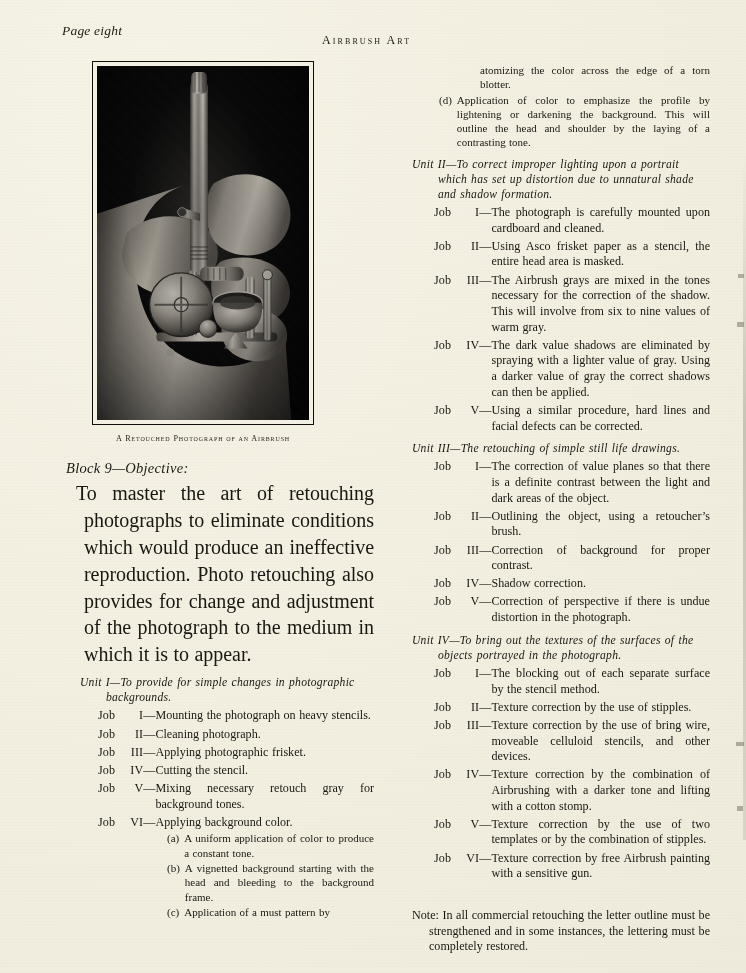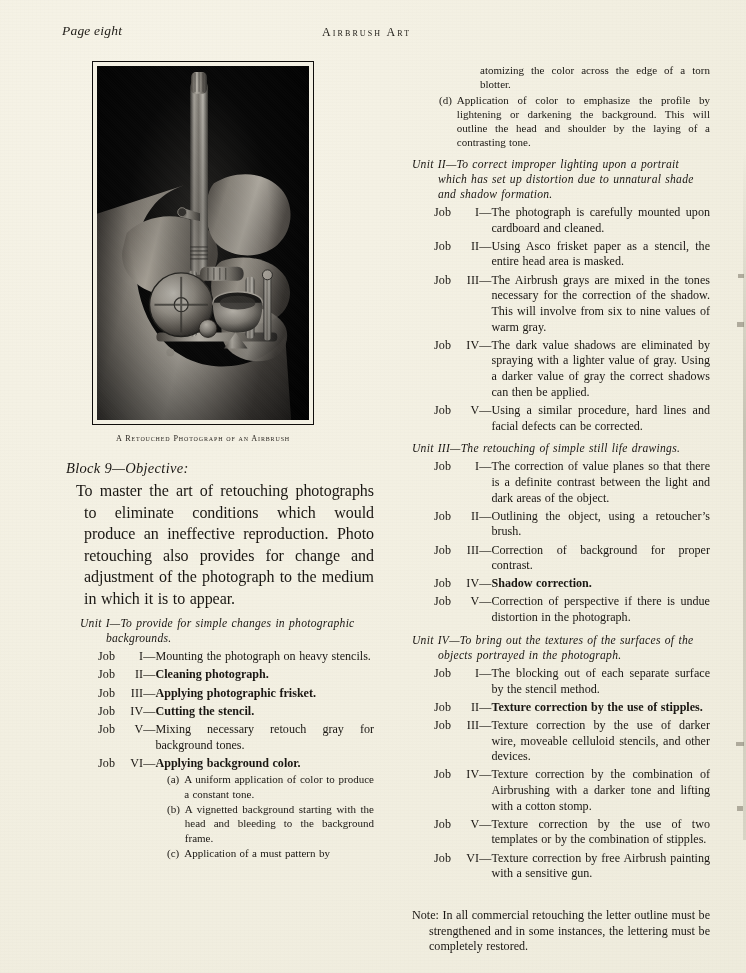--- a/index.html
+++ b/index.html
@@ -25,21 +25,21 @@
       repeating-linear-gradient(0deg, rgba(140,130,105,.035) 0 1px, rgba(255,255,255,0) 1px 3px),
       repeating-linear-gradient(90deg, rgba(140,130,105,.025) 0 1px, rgba(255,255,255,0) 1px 4px);
   }
   
   .runhead{position:absolute;left:0;right:0;top:23px;height:20px;}
   .folio{
     position:absolute;left:62px;top:0;
     font-style:italic;font-size:13.5px;letter-spacing:.2px;color:#23201b;
   }
   .booktitle{
-    position:absolute;left:322px;top:2px;
+    position:absolute;left:322px;top:10px;
     font-size:12px;letter-spacing:2.1px;color:#23201b;
     font-variant:small-caps;
   }
   
   .plate{
     position:absolute;left:92px;top:61px;width:222px;height:364px;
     border:1.6px solid #100e0c;
     background:#f3f0e3;
     padding:4px;
     box-sizing:border-box;
@@ -67,21 +67,21 @@
   
   .col{position:absolute;}
   .col-left{left:62px;top:460px;width:312px;}
   .col-right{left:412px;top:62px;width:298px;}
 
   .blockhead{
     font-style:italic;font-size:14.5px;letter-spacing:.3px;
     margin:0 0 3px 4px;color:#1a1713;
   }
   .objective{
-    font-size:16px;line-height:1.345;
+    font-size:20px;line-height:1.345;
     text-align:justify;
     margin:0 0 7px 0;
     padding-left:22px;
     text-indent:-8px;
     letter-spacing:-.05px;
     word-spacing:.6px;
   }
   .unit{
     font-style:italic;
     font-size:11.6px;
@@ -124,21 +124,21 @@
   .sub .mk{flex:0 0 auto;white-space:nowrap;padding-right:5px;}
   .sub .txt{flex:1 1 auto;text-align:justify;word-spacing:.6px;}
   .note{
     font-size:12.1px;line-height:1.30;
     margin-top:26px;
     padding-left:17px;
     text-indent:-17px;
     text-align:justify;
     word-spacing:.4px;
   }
-  .tight{text-align:left;font-weight:bold;}
+  .tight{text-align:left;}
   
   .edge-mark{position:absolute;background:#6f6a5c;opacity:.5;}
   .edge-rule{position:absolute;right:0;width:3px;background:linear-gradient(180deg,rgba(180,175,160,0) 0%,rgba(150,146,130,.45) 40%,rgba(150,146,130,.25) 100%);}
 </style>
 </head>
 <body>
 
 <div class="page">
   <div class="grain"></div>
 
@@ -353,21 +353,21 @@
     <div class="job" style="padding-left:22px;">
       <span class="lbl"><span>Job</span>&nbsp;<span class="num">I</span><span>—</span></span>
       <span class="txt">The blocking out of each separate surface by the stencil method.</span>
     </div>
     <div class="job" style="padding-left:22px;">
       <span class="lbl"><span>Job</span>&nbsp;<span class="num">II</span><span>—</span></span>
       <span class="txt tight">Texture correction by the use of stipples.</span>
     </div>
     <div class="job" style="padding-left:22px;">
       <span class="lbl"><span>Job</span>&nbsp;<span class="num">III</span><span>—</span></span>
-      <span class="txt">Texture correction by the use of darker wire, moveable celluloid stencils, and other devices.</span>
+      <span class="txt">Texture correction by the use of bring wire, moveable celluloid stencils, and other devices.</span>
     </div>
     <div class="job" style="padding-left:22px;">
       <span class="lbl"><span>Job</span>&nbsp;<span class="num">IV</span><span>—</span></span>
       <span class="txt">Texture correction by the combination of Airbrushing with a darker tone and lifting with a cotton stomp.</span>
     </div>
     <div class="job" style="padding-left:22px;">
       <span class="lbl"><span>Job</span>&nbsp;<span class="num">V</span><span>—</span></span>
       <span class="txt">Texture correction by the use of two templates or by the combination of stipples.</span>
     </div>
     <div class="job" style="padding-left:22px;">

